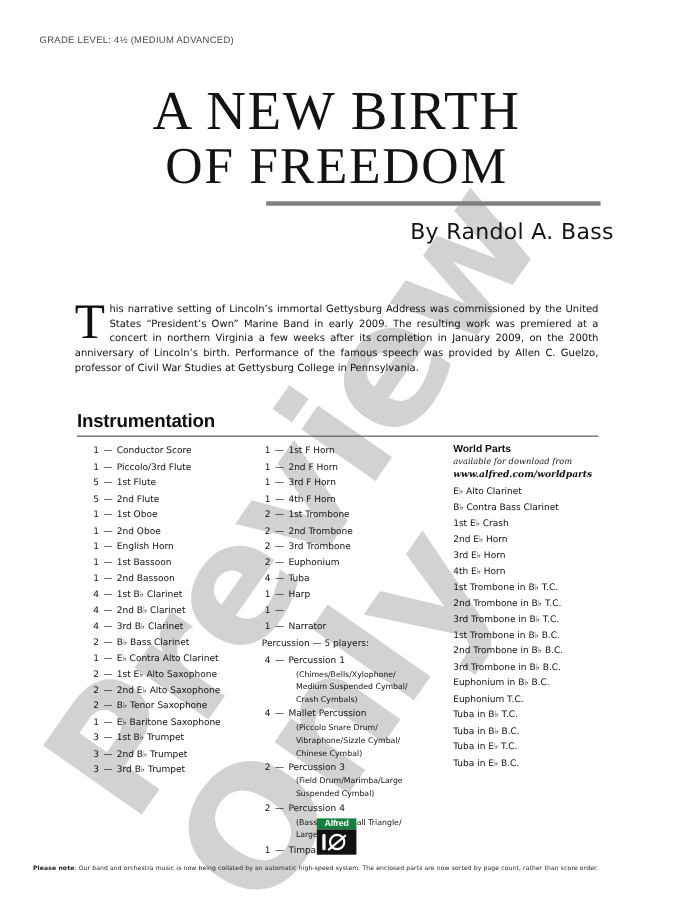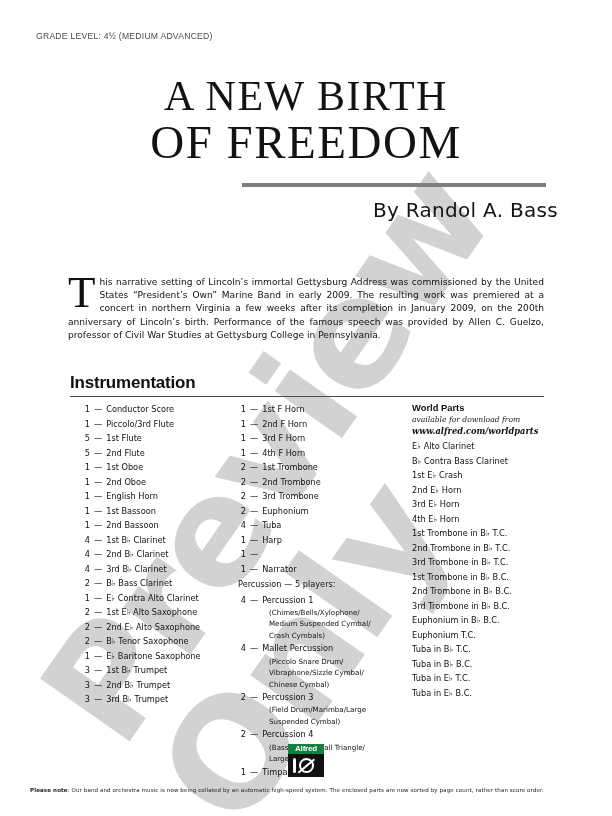--- a/index.html
+++ b/index.html
@@ -71,21 +71,21 @@
 
   .title-block {
     position: absolute;
     left: 36px;
     top: 75px;
     width: 540px;
     text-align: center;
   }
   .title-line {
     font-family: "Liberation Serif", "DejaVu Serif", serif;
-    font-size: 42px;
+    font-size: 50px;
     line-height: 1.03;
     letter-spacing: 1.5px;
     color: #131313;
     font-weight: 400;
     white-space: nowrap;
   }
   .title-line.l2 {
     font-size: 47px;
   }
 

